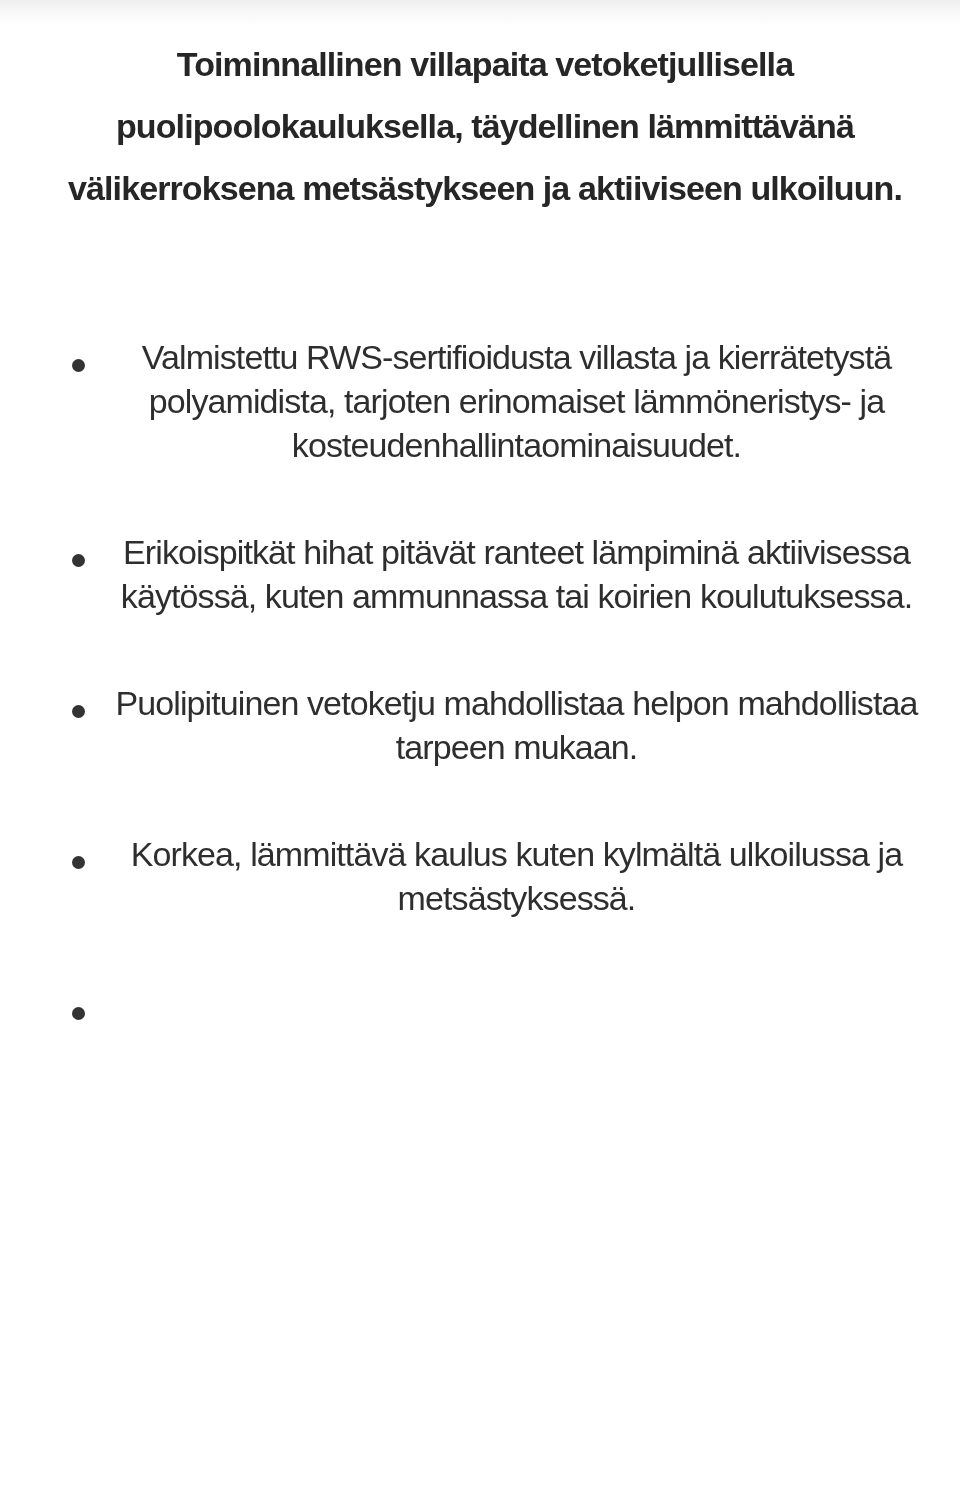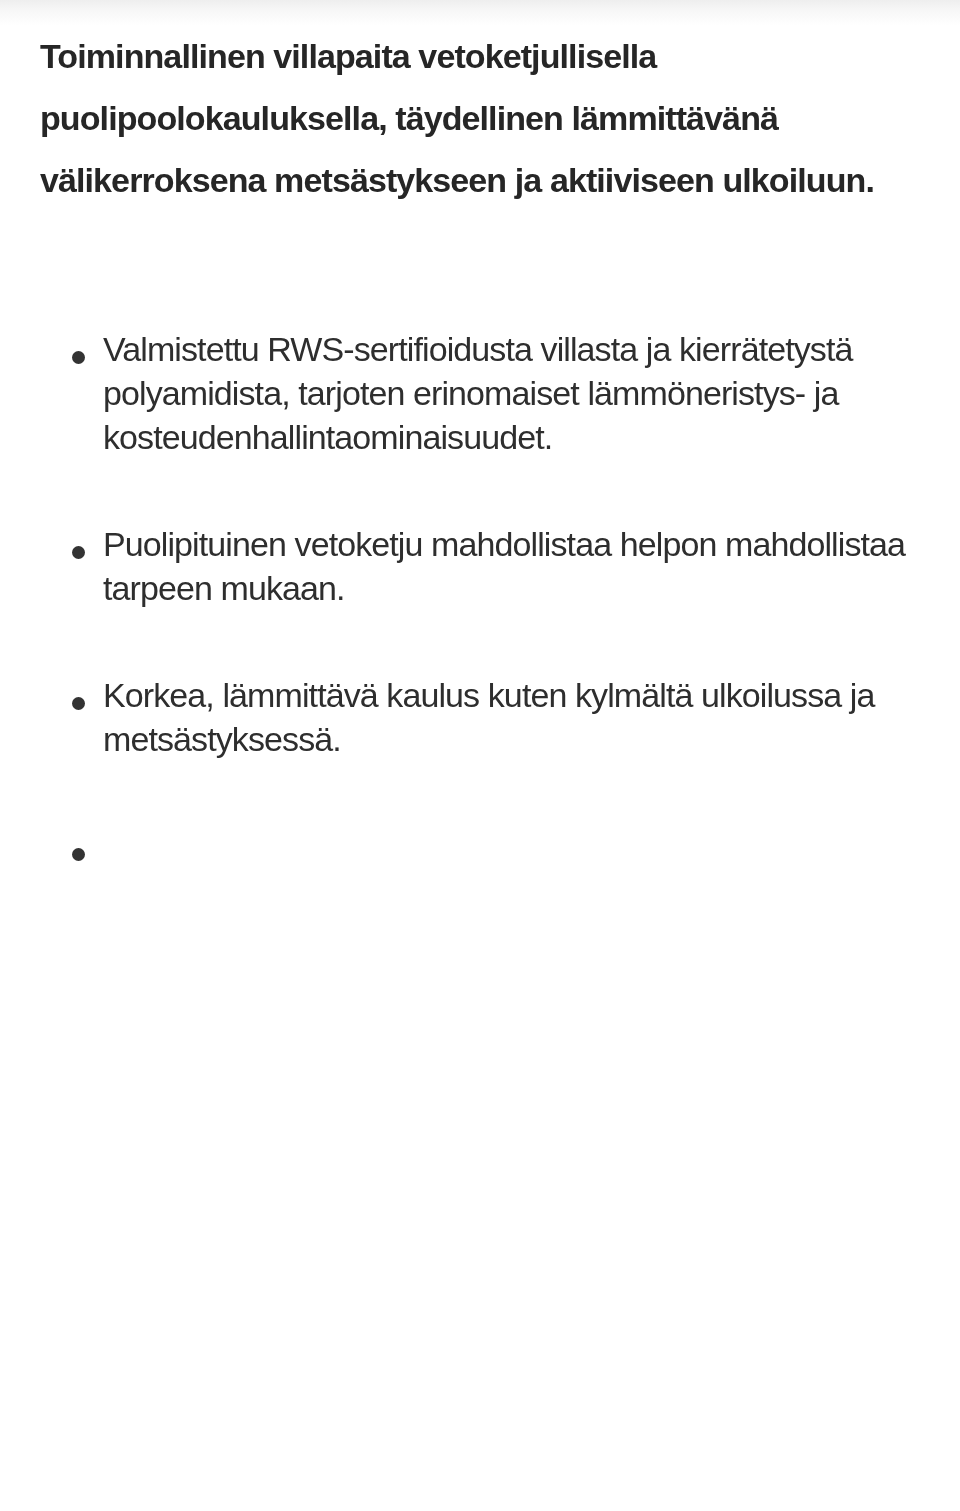--- a/index.html
+++ b/index.html
@@ -18,22 +18,23 @@
     .top-shade {
       position: absolute;
       left: 0; top: 0;
       width: 960px;
       height: 26px;
       background: linear-gradient(to bottom, #eeeeee 0%, #f7f7f7 40%, #ffffff 100%);
     }
     .content {
       position: absolute;
       left: 40px;
-      top: 25px;
+      top: 33px;
       width: 890px;
+      text-align: center;
     }
     .intro {
       margin: 0;
       font-weight: bold;
       font-size: 34px;
       line-height: 62px;
       letter-spacing: -0.9px;
       color: #262626;
     }
     .feature-list {
@@ -68,20 +69,24 @@
 <div class="content">
   <p class="intro">Toiminnallinen villapaita vetoketjullisella puolipoolokauluksella, täydellinen lämmittävänä välikerroksena metsästykseen ja aktiiviseen ulkoiluun.</p>
 
   <ul class="feature-list">
     <li class="feature-item">
       <span class="bullet"></span>
       <span>Valmistettu RWS-sertifioidusta villasta ja kierrätetystä polyamidista, tarjoten erinomaiset lämmöneristys- ja kosteudenhallintaominaisuudet.</span>
     </li>
     <li class="feature-item">
       <span class="bullet"></span>
+      <span>Erikoispitkät hihat pitävät ranteet lämpiminä aktiivisessa käytössä, kuten ammunnassa tai koirien koulutuksessa.</span>
+    </li>
+    <li class="feature-item">
+      <span class="bullet"></span>
       <span>Puolipituinen vetoketju mahdollistaa helpon mahdollistaa tarpeen mukaan.</span>
     </li>
     <li class="feature-item">
       <span class="bullet"></span>
       <span>Korkea, lämmittävä kaulus kuten kylmältä ulkoilussa ja metsästyksessä.</span>
     </li>
     <li class="feature-item">
       <span class="bullet"></span>
     </li>
   </ul>

